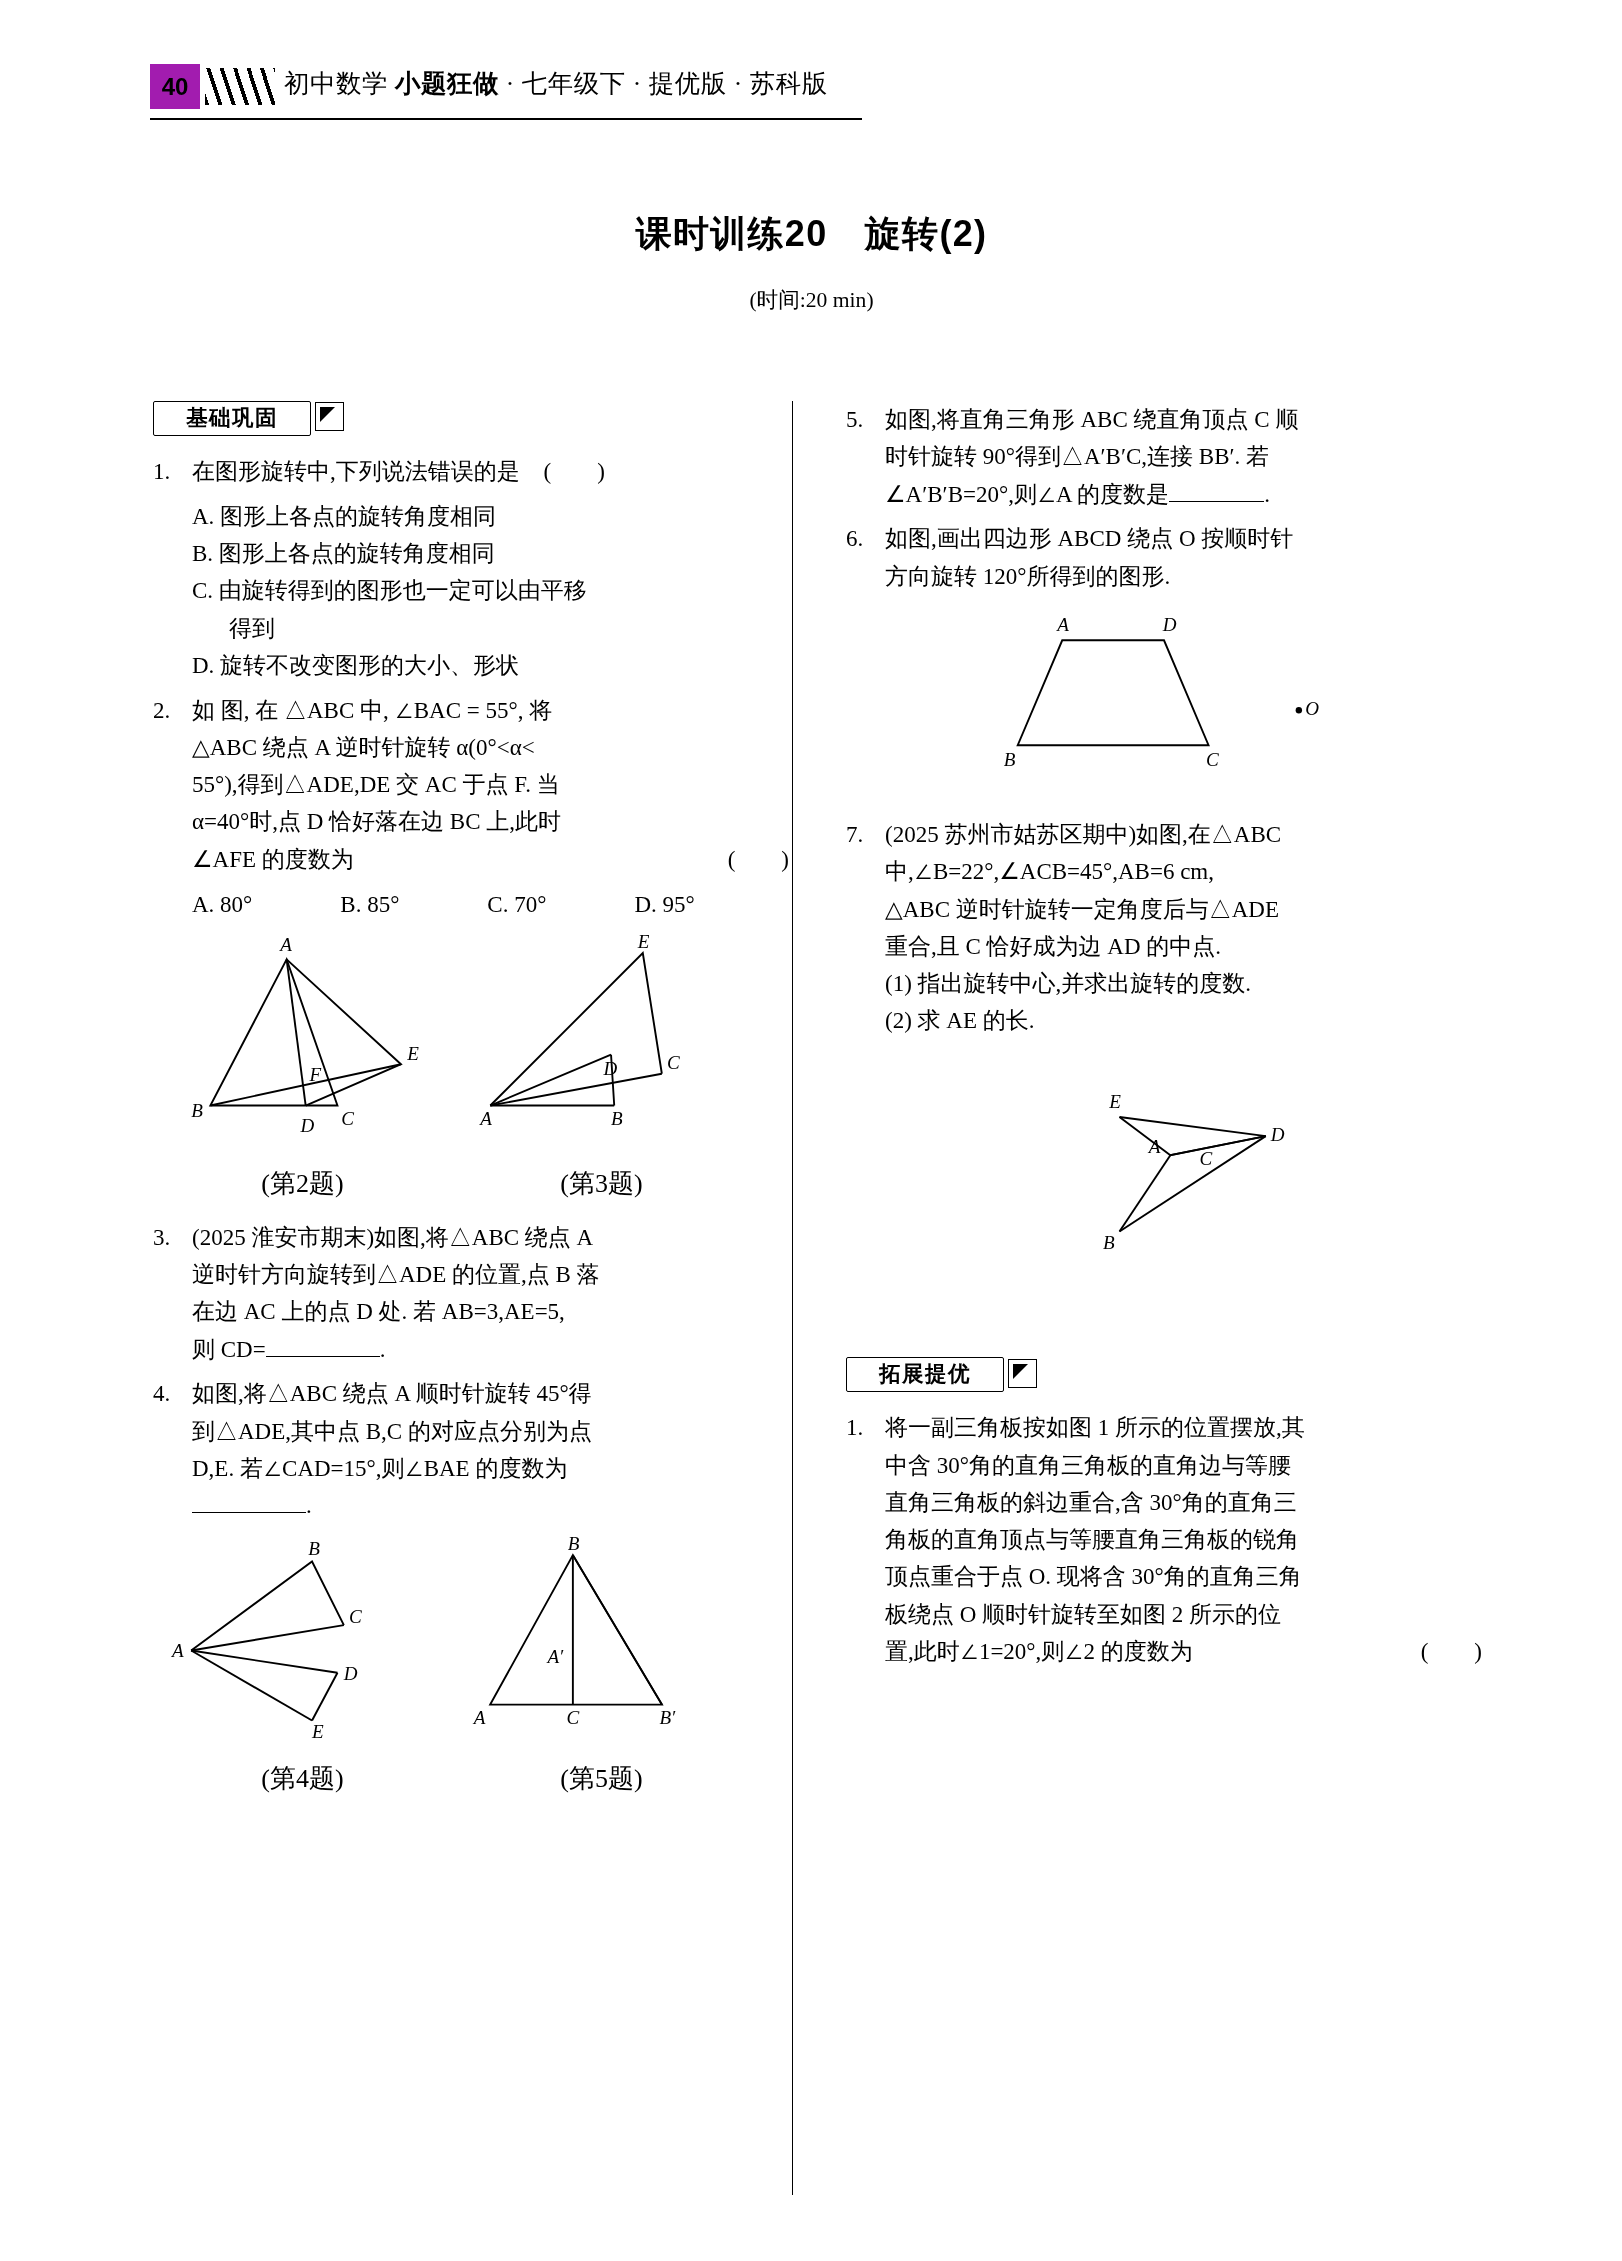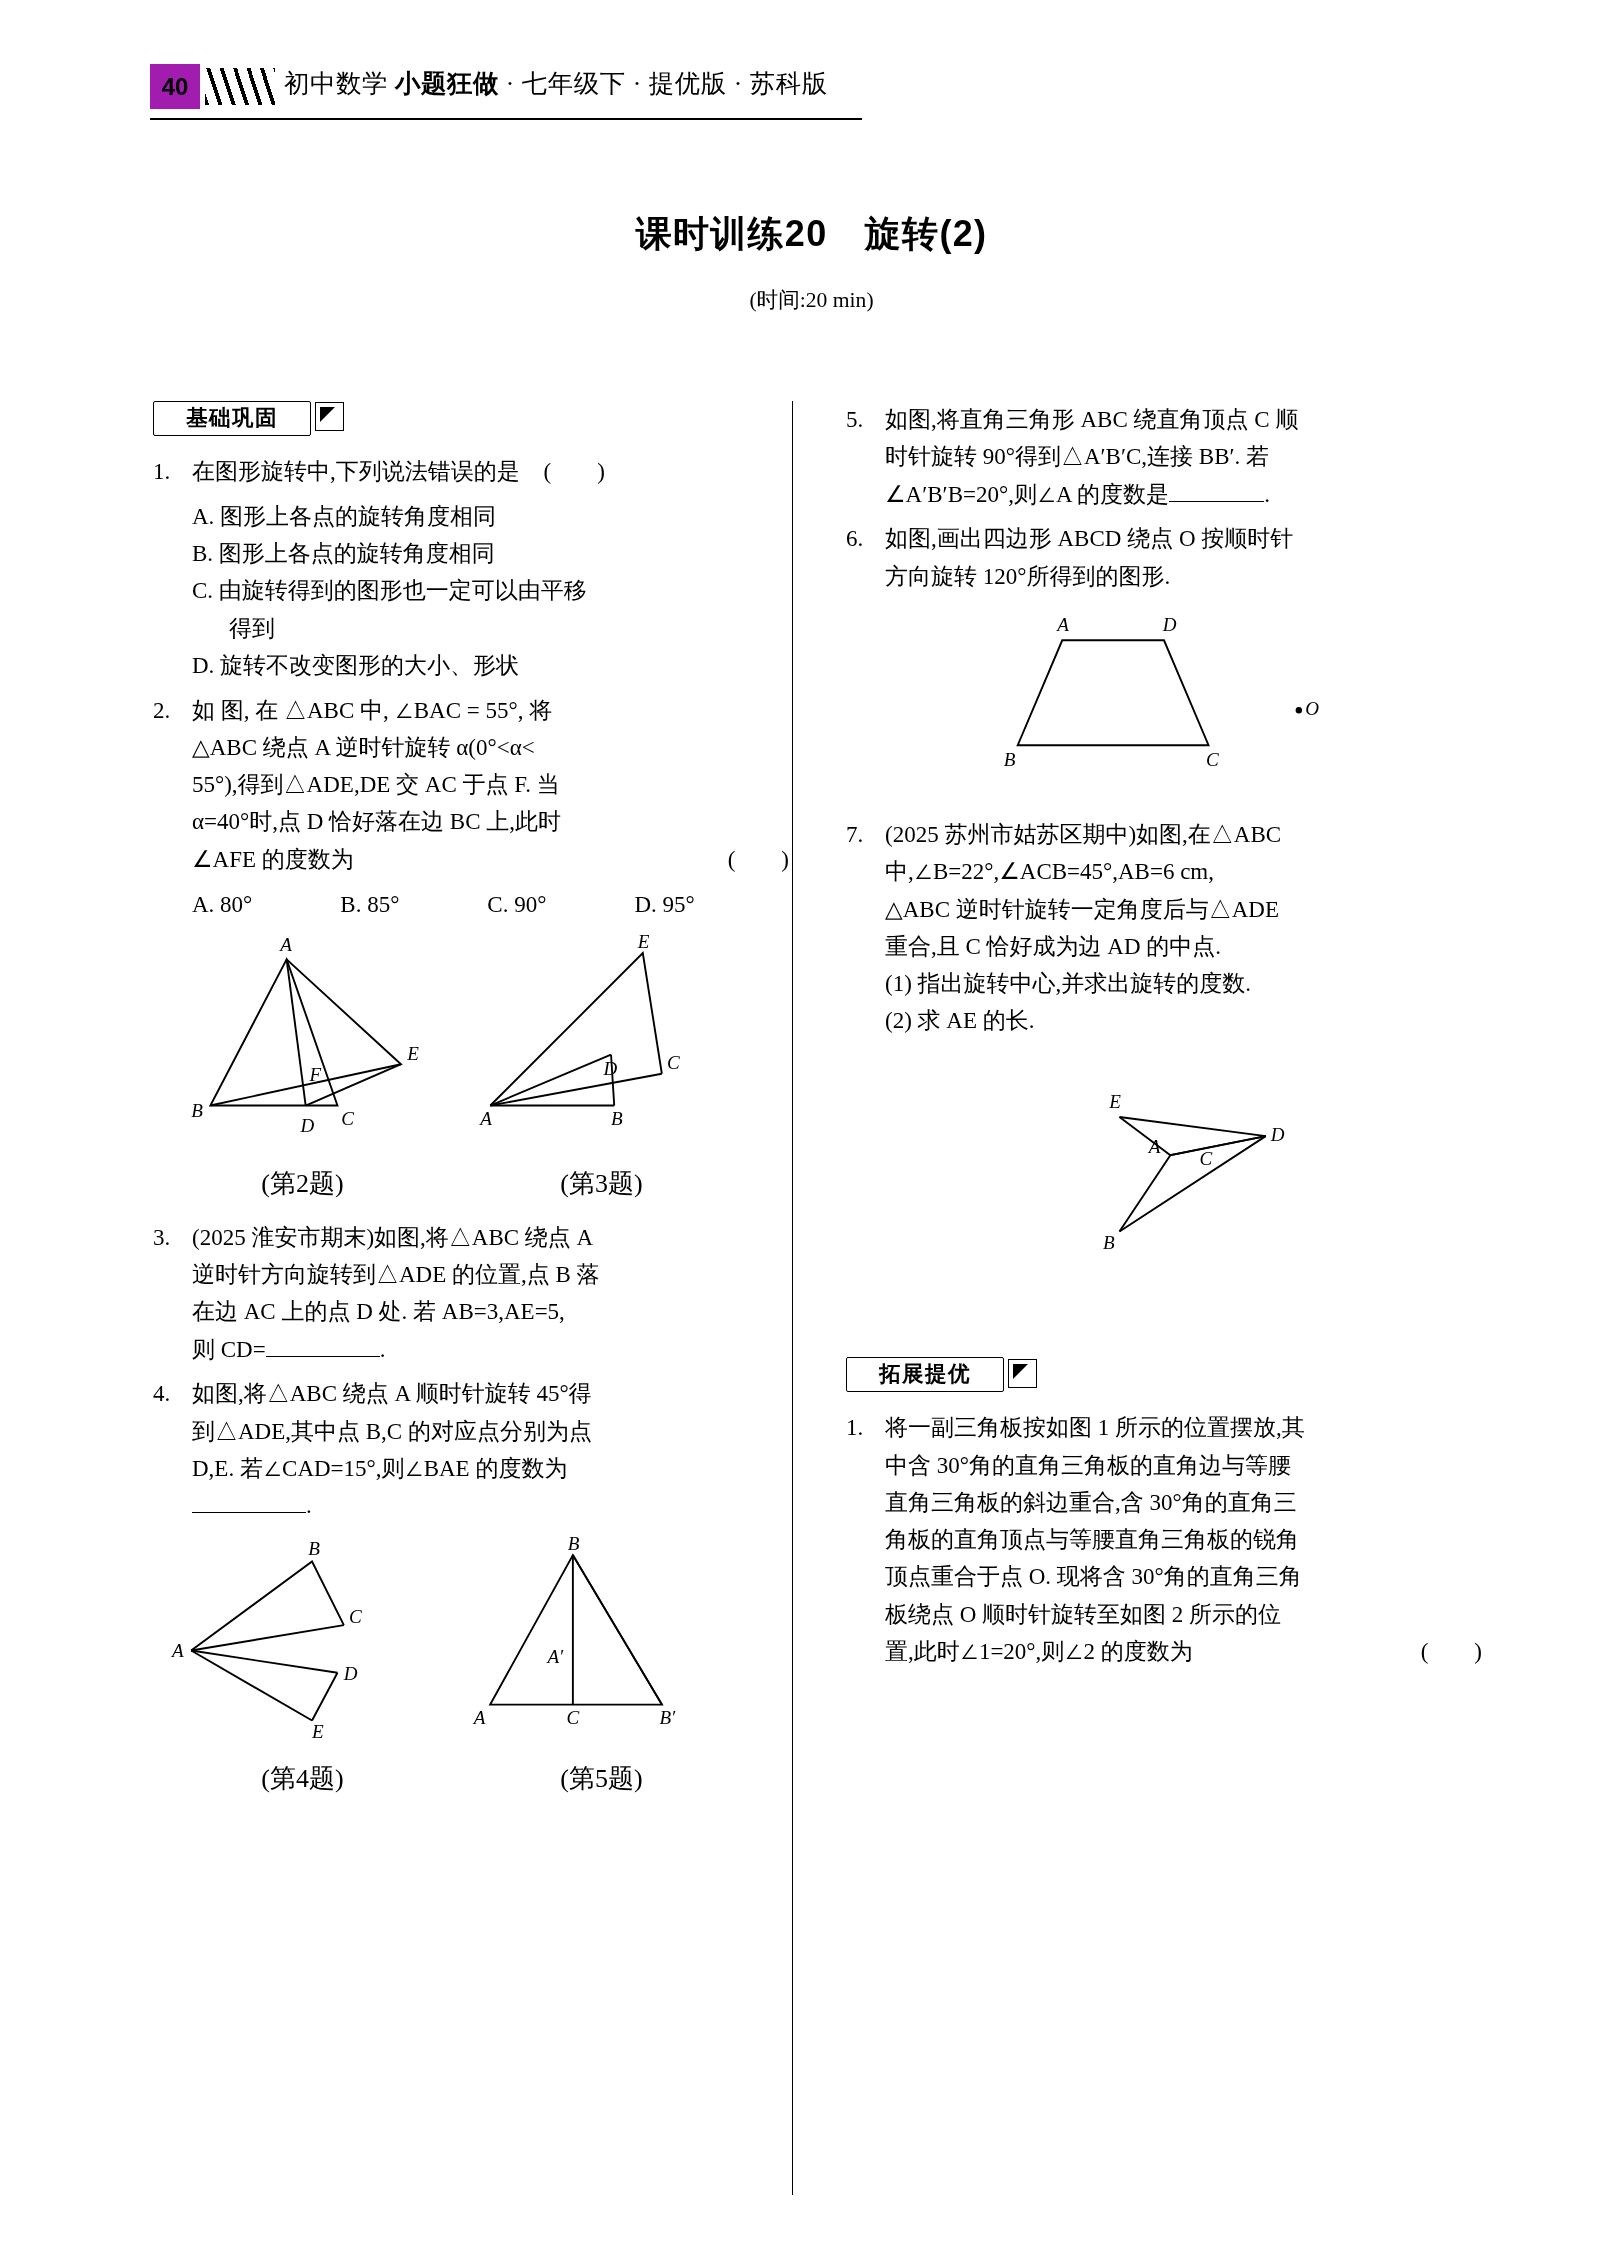--- a/index.html
+++ b/index.html
@@ -153,21 +153,21 @@
         <div>α=40°时,点 D 恰好落在边 BC 上,此时</div>
         <div style="display:flex;justify-content:space-between">
           <span>∠AFE 的度数为</span>
           <span>(　　)</span>
         </div>
       </div>
     </div>
     <div class="opt-row">
       <span class="o">A. 80°</span>
       <span class="o">B. 85°</span>
-      <span class="o">C. 90°</span>
+      <span class="o">C. 70°</span>
       <span class="o" style="margin-right:0">D. 95°</span>
     </div>
 
     <div style="display:flex;margin-top:11.4px">
       <div style="width:299px">
         <svg width="299" height="216" viewBox="0 0 470 340" style="font-size:36px">
           <polygon points="210,40 90,270 290,270" fill="none" stroke="#000" stroke-width="3"></polygon>
           <polyline points="210,40 390,205 240,270" fill="none" stroke="#000" stroke-width="3"></polyline>
           <line x1="210" y1="40" x2="240" y2="270" stroke="#000" stroke-width="3"></line>
           <line x1="90" y1="270" x2="390" y2="205" stroke="#000" stroke-width="3"></line>

